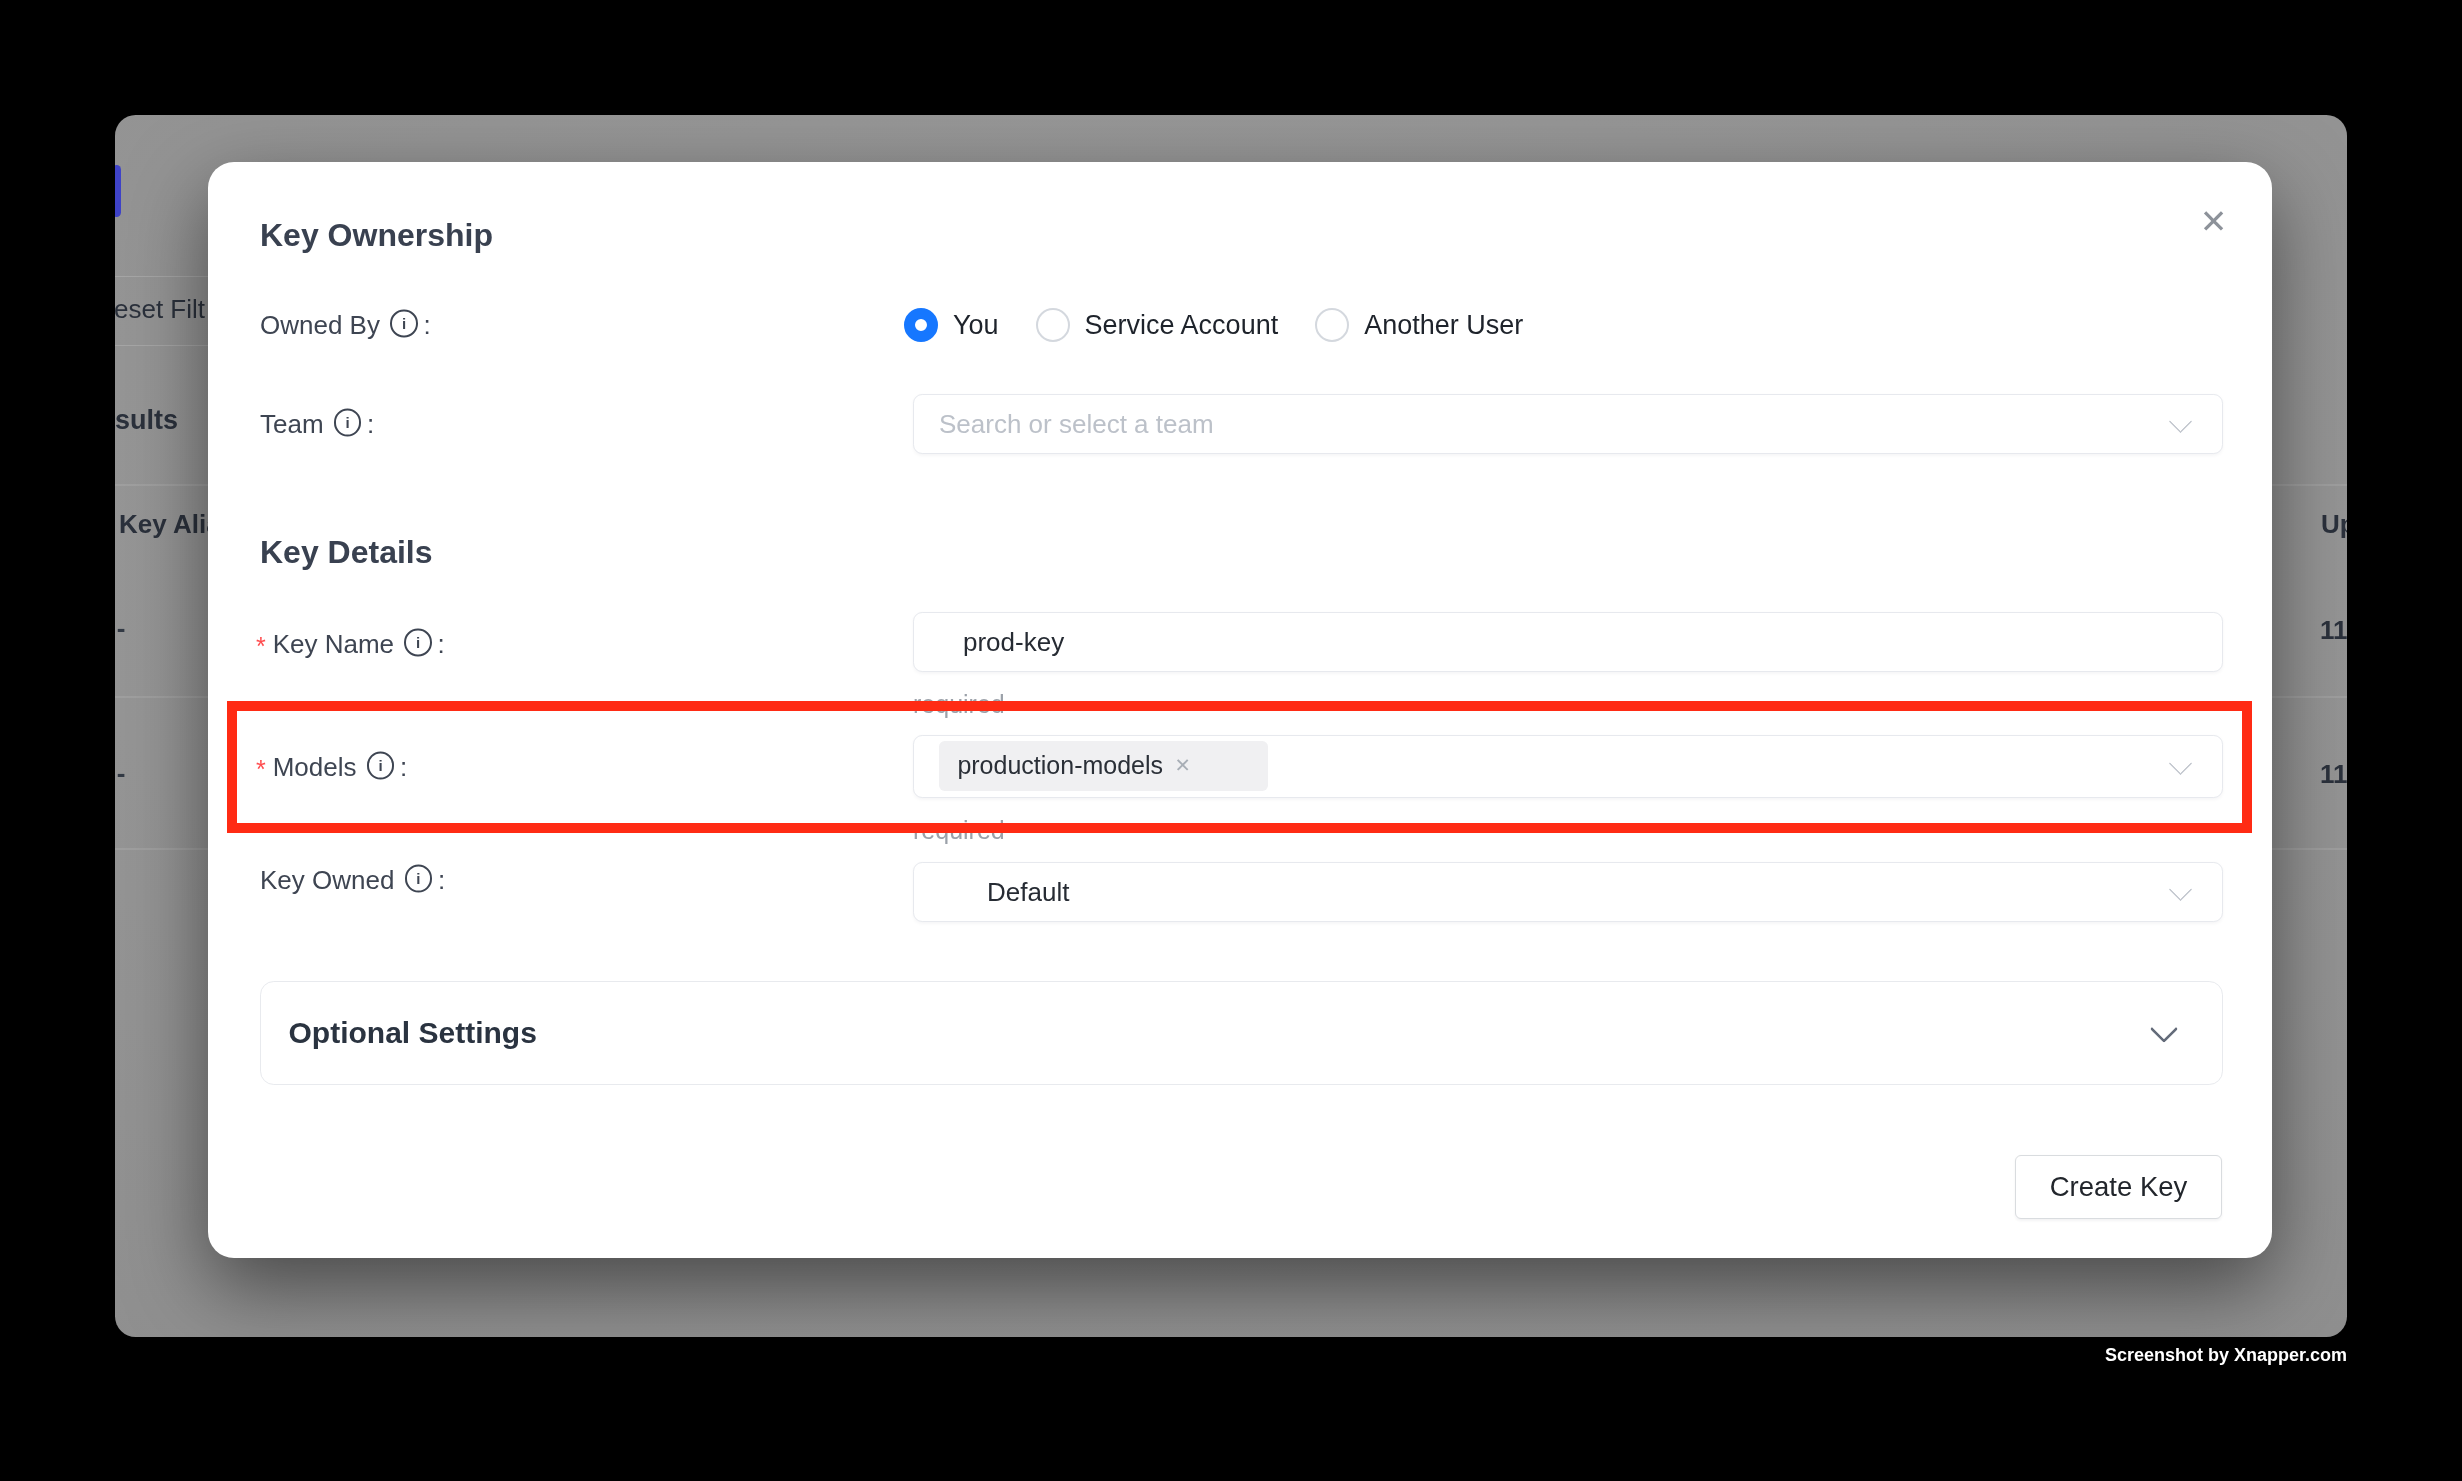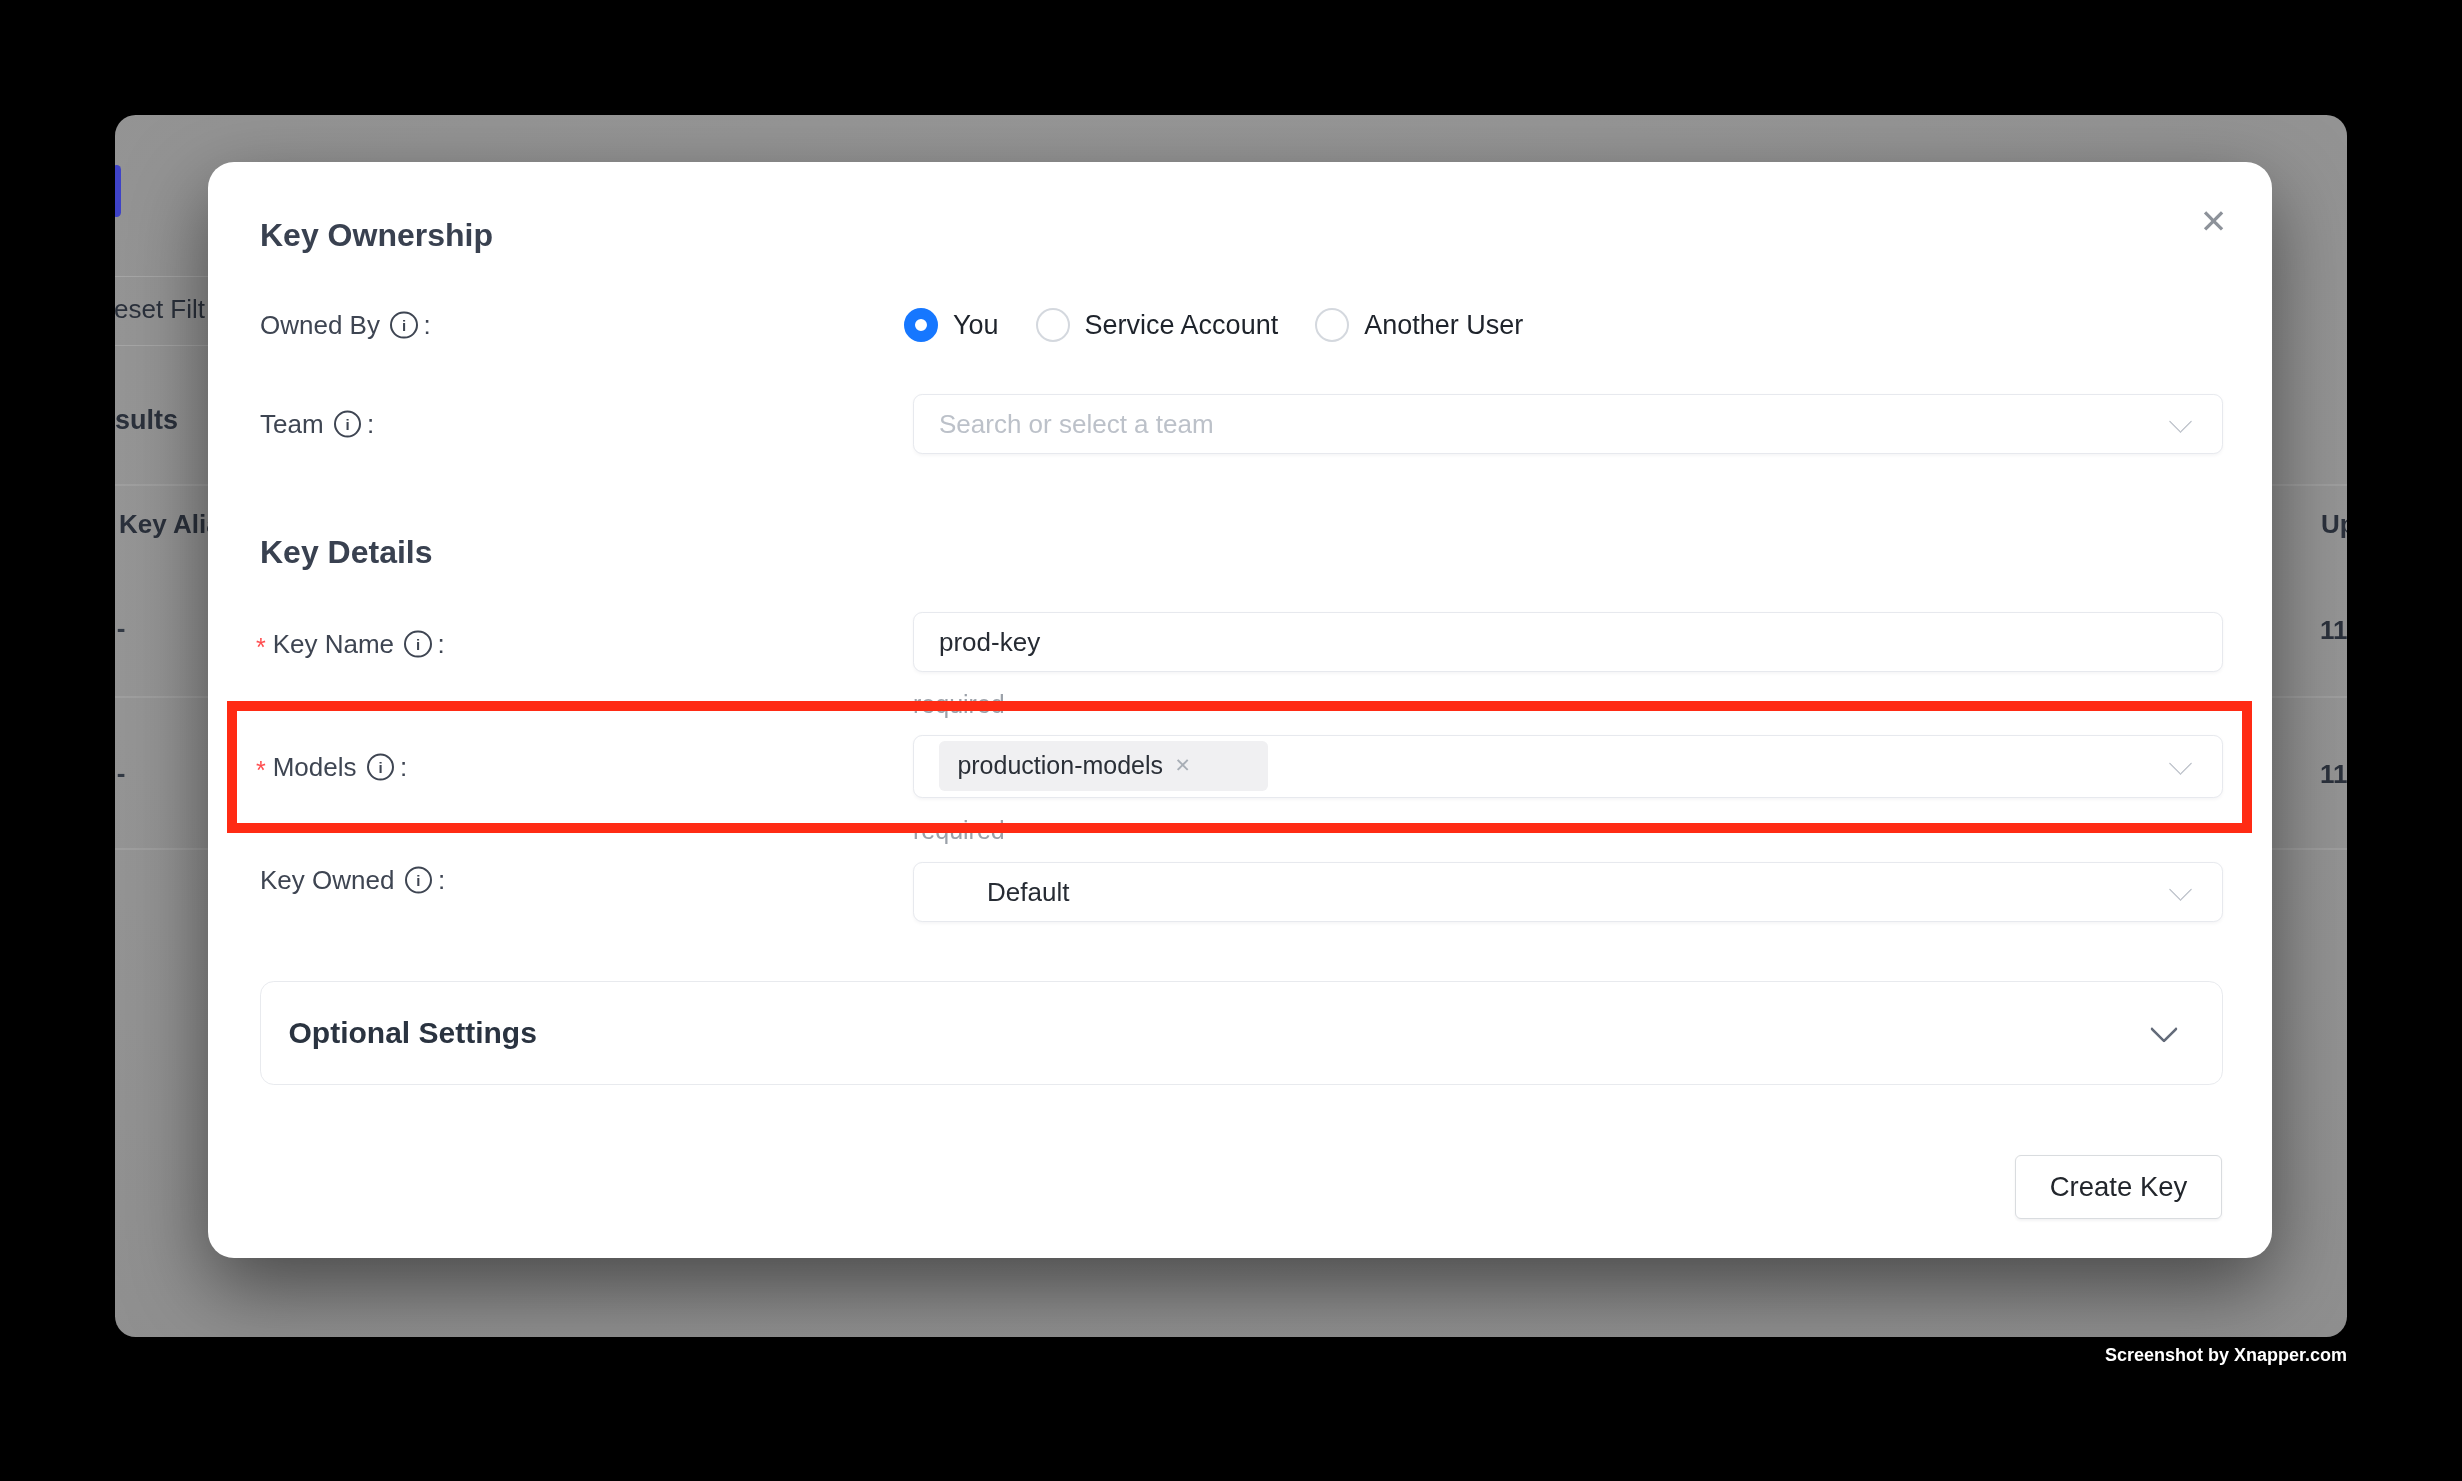--- a/index.html
+++ b/index.html
@@ -17,21 +17,21 @@
               border:1.7px solid #a6a6a6;border-radius:9.2px;}
   .reset-frag span{position:absolute;left:32px;top:50%;transform:translateY(-54%);
                    font-size:26px;font-weight:500;color:#2b313c;}
 
   
   .modal{position:absolute;left:208px;top:162px;width:2064px;height:1096px;background:#fff;
          border-radius:26px;box-shadow:0 29px 80px rgba(0,0,0,.5);}
   .close-btn{position:absolute;left:1979px;top:33px;width:53px;height:53px;display:flex;
              align-items:center;justify-content:center;font-size:33px;color:#8d929a;cursor:pointer;}
   .section-title{position:absolute;left:52px;font-size:32px;font-weight:600;color:#394150;}
-  .fld-label{position:absolute;left:52px;display:flex;align-items:center;
+  .fld-label{position:absolute;left:52px;display:flex;
              font-size:26px;font-weight:500;color:#3e4552;transform:translateY(-50%);white-space:nowrap;}
   .req{color:#ff4d4f;margin-right:6.9px;font-size:25px;position:relative;top:3.4px;}
   .req-label{left:48px;}
   .info-i{display:inline-flex;align-items:center;justify-content:center;width:23.5px;height:23.5px;
           border:2px solid #3e4552;border-radius:50%;font-size:15px;font-weight:600;
           margin:0 4.6px 0 10.3px;line-height:1;}
   .colon{margin-left:1.1px;}
 
   .control{position:absolute;left:705px;width:1310px;height:60px;background:#fff;
            border:1.7px solid #e7e9ee;border-radius:9.2px;display:flex;align-items:center;
@@ -139,21 +139,21 @@
   </div>
 
   <div class="section-title" style="top:372px;">Key Details</div>
 
   <div class="fld-label req-label" style="top:482px;">
     <span class="req">*</span>
     <span>Key Name</span>
     <span class="info-i">i</span>
     <span class="colon">:</span>
   </div>
-  <div class="control" style="top:450px;">
+  <div class="control" style="top:450px;padding-left:24px;">
     <span class="val">prod-key</span>
   </div>
   <div class="req-msg" style="top:542px;">required</div>
 
   <div class="fld-label req-label" style="top:605px;">
     <span class="req">*</span>
     <span>Models</span>
     <span class="info-i">i</span>
     <span class="colon">:</span>
   </div>

